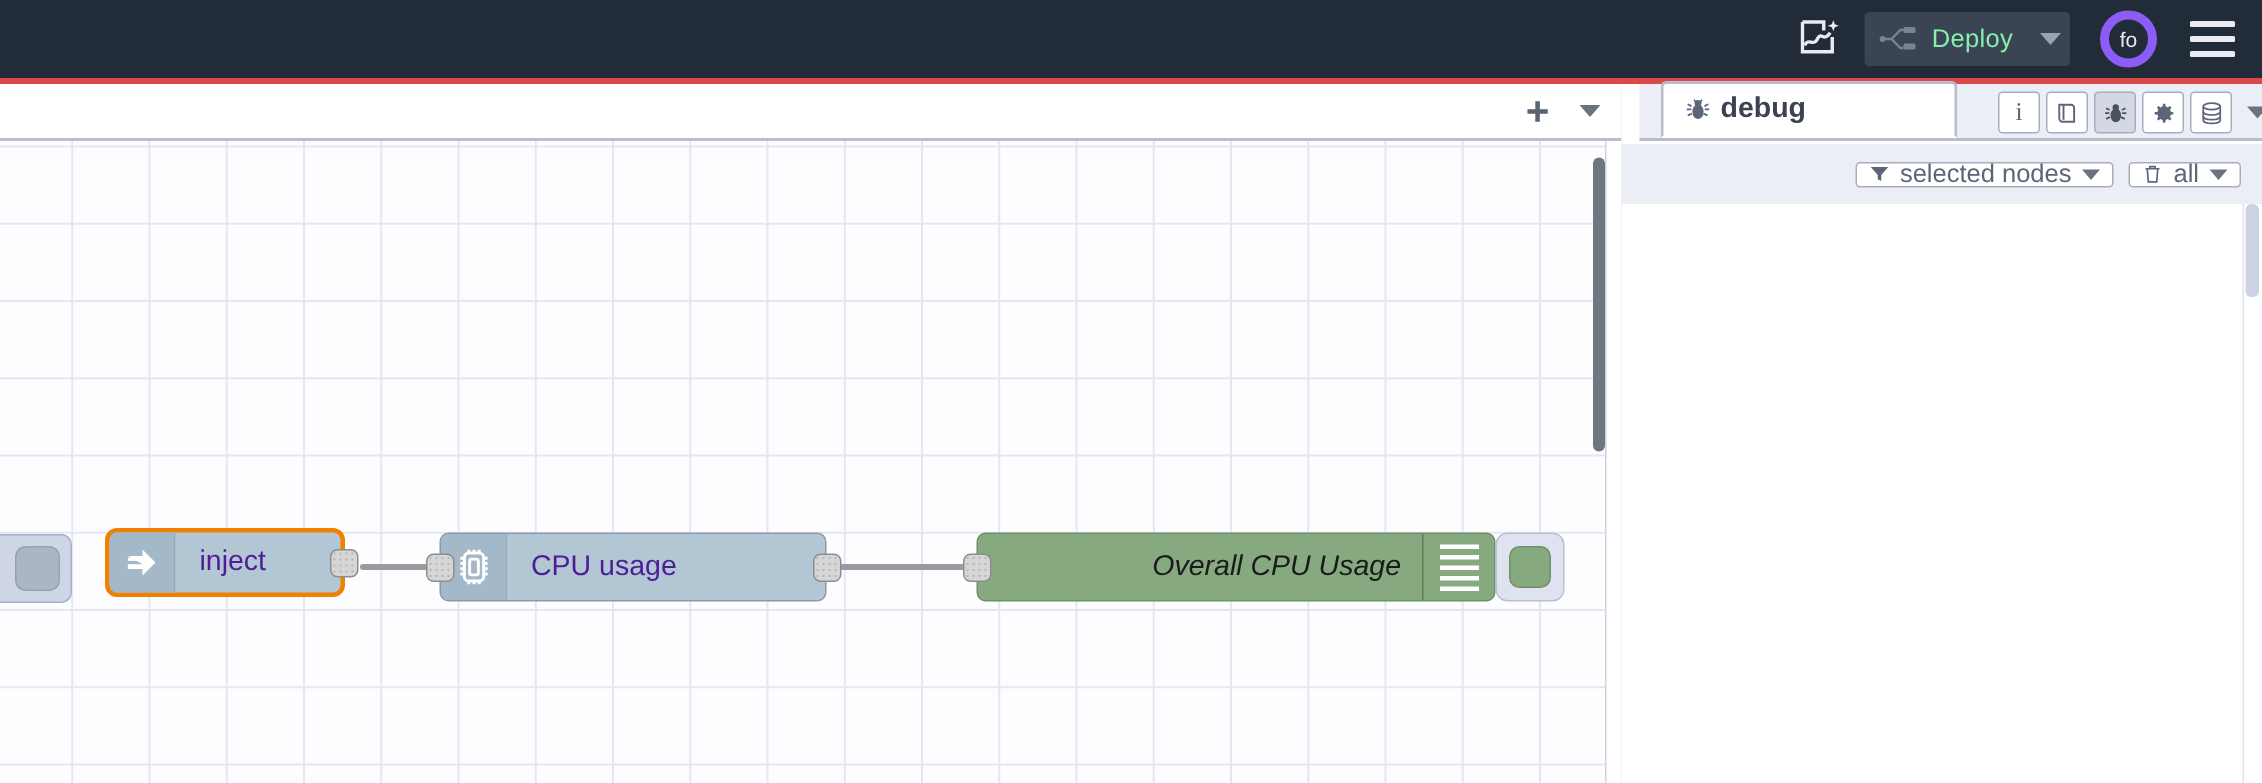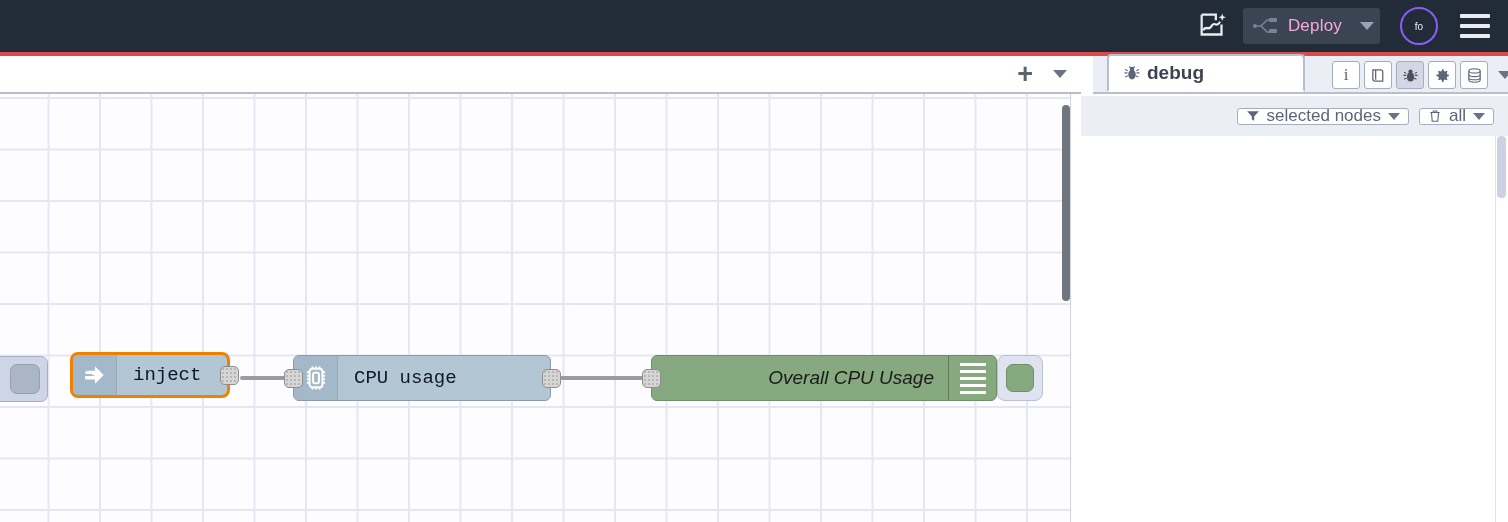--- a/index.html
+++ b/index.html
@@ -23,39 +23,39 @@
     position: absolute; top: 52px; left: 0;
     width: 1508px; height: 4px;
     background: #d94a4a;
   }
   .hdr-btn {
     display: flex; align-items: center; justify-content: center;
     height: 34px; color: #e9ecf1;
   }
   .ai-icon { width: 40px; margin-right: 10px; }
   .deploy-btn {
-    background: #3a4453; color: #f9a8d4;
+    background: #3a4453; color: #86efac;
     height: 36px; border-radius: 3px;
     display: flex; align-items: center;
     padding: 0 6px 0 10px; margin-right: 20px;
     font-size: 17px; cursor: default;
   }
   .deploy-ico { width: 26px; height: 20px; margin-right: 9px; opacity: .75; }
   .deploy-label { padding-right: 18px; letter-spacing: .2px; }
   .caret-d {
     width: 0; height: 0;
     border-left: 7px solid transparent;
     border-right: 7px solid transparent;
     border-top: 8px solid #9aa3b0;
   }
   .avatar {
     width: 38px; height: 38px; border-radius: 50%;
-    border: 2px solid #8b5cf6; color: #e9ecf1;
+    border: 6px solid #8b5cf6; color: #e9ecf1;
     display: flex; align-items: center; justify-content: center;
-    font-size: 10px; margin-right: 22px;
+    font-size: 14px; margin-right: 22px;
   }
   .burger { width: 30px; display: flex; flex-direction: column; gap: 6px; }
   .burger span { display: block; height: 4px; background: #e9ecf1; border-radius: 1px; }
 
   
   .tabbar {
     position: absolute; top: 56px; left: 0;
     width: 1081px; height: 38px;
     background: #fff;
     border-bottom: 2px solid #b9bdcc;
@@ -99,21 +99,21 @@
     height: 46px; border-radius: 6px;
     display: flex; align-items: center;
     border: 1px solid #8a9aa8;
   }
   .node-icon-cell {
     width: 44px; height: 100%;
     display: flex; align-items: center; justify-content: center;
     border-right: 1px solid #9aa9b6;
     border-radius: 5px 0 0 5px;
   }
-  .node-label { padding: 0 16px; font-size: 19px; color: #0f172a; white-space: nowrap; font-family: Liberation Mono, monospace; }
+  .node-label { padding: 0 16px; font-size: 19px; color: #4c1d95; white-space: nowrap; }
 
   
   .node-clip {
     left: -22px; top: 262px;
     width: 70px; height: 46px;
     background: #ced5e4; border: 1px solid #a8b0c4;
     border-radius: 7px;
     display: flex; align-items: center; justify-content: flex-end;
     padding-right: 7px;
   }

